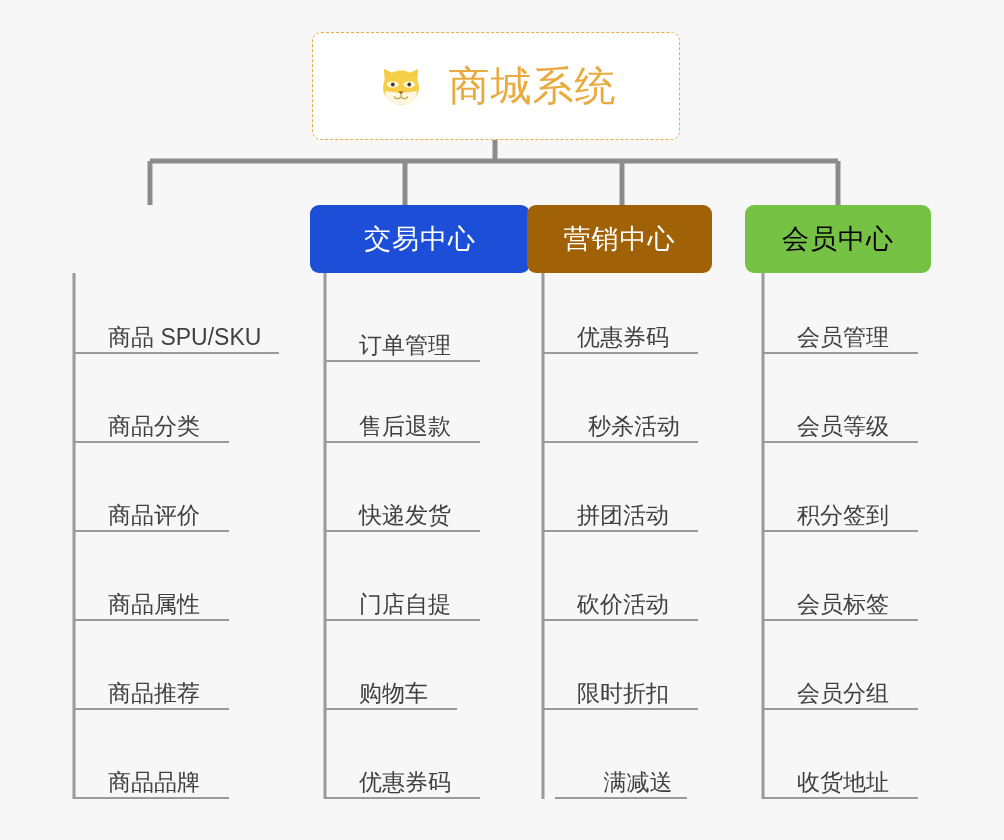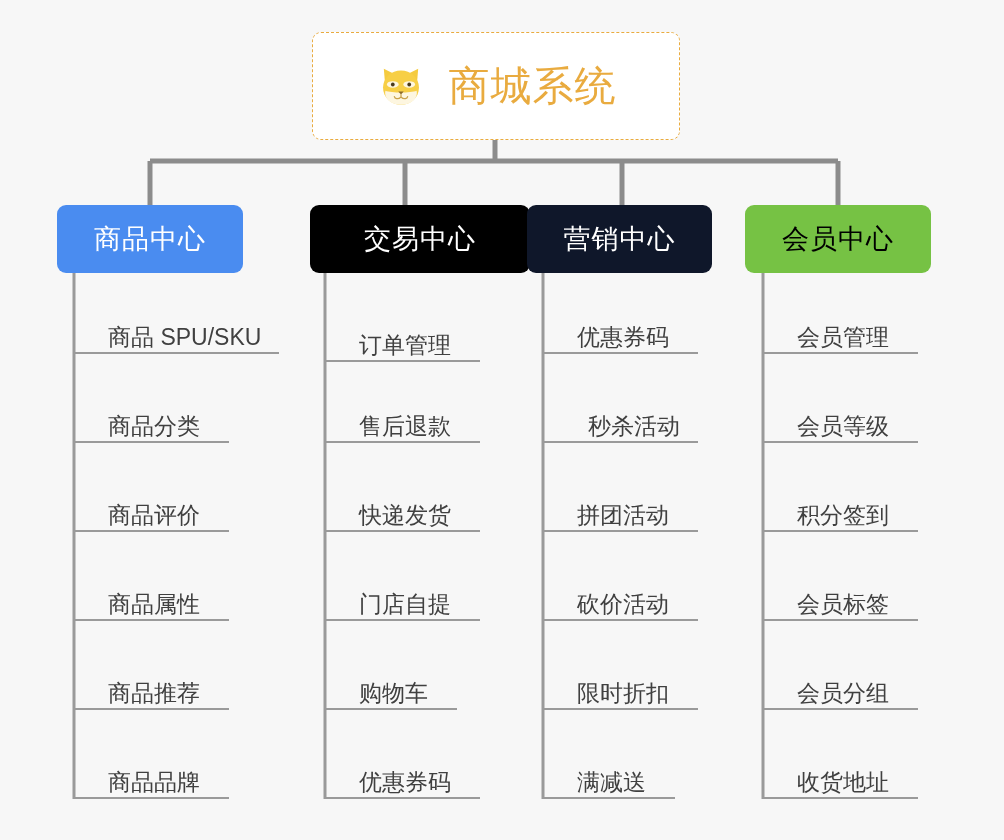--- a/index.html
+++ b/index.html
@@ -138,45 +138,40 @@
         <ellipse cx="42.5" cy="30" rx="2.4" ry="2.6" fill="#4a3a1c"></ellipse>
 
         <path d="M28.5 39 L35.5 39 L32 43 Z" fill="#8a6a2a"></path>
 
         <path d="M32 43 L32 46 M32 46 C28 50 24 48 23.5 45.5 M32 46 C36 50 40 48 40.5 45.5" stroke="#c9a24a" stroke-width="1.6" fill="none" stroke-linecap="round"></path>
       </svg>
     </span>
     <span class="root-title">商城系统</span>
   </div>
 
-<div class="column" style="left: 57px; width: 186px;">
-      <div class="cat-header" style="width: 186px; background: rgb(74, 140, 240); color: rgb(255, 255, 255);">
-        <span>商品中心</span>
-      </div>
-    </div>
     <div class="leaf-item" style="left: 74px; top: 308px; width: 205px; position: absolute;">
       <span class="leaf-label">商品 SPU/SKU</span>
     </div>
     <div class="leaf-item" style="left: 74px; top: 397px; width: 155px; position: absolute;">
       <span class="leaf-label">商品分类</span>
     </div>
     <div class="leaf-item" style="left: 74px; top: 486px; width: 155px; position: absolute;">
       <span class="leaf-label">商品评价</span>
     </div>
     <div class="leaf-item" style="left: 74px; top: 575px; width: 155px; position: absolute;">
       <span class="leaf-label">商品属性</span>
     </div>
     <div class="leaf-item" style="left: 74px; top: 664px; width: 155px; position: absolute;">
       <span class="leaf-label">商品推荐</span>
     </div>
     <div class="leaf-item" style="left: 74px; top: 753px; width: 155px; position: absolute;">
       <span class="leaf-label">商品品牌</span>
     </div>
     <div class="column" style="left: 310px; width: 182px;">
-      <div class="cat-header" style="width: 220px; background: #000000; color: rgb(255, 255, 255);">
+      <div class="cat-header" style="width: 220px; background: #1d4ed8; color: rgb(255, 255, 255);">
         <span>交易中心</span>
       </div>
     </div>
     <div class="leaf-item" style="left: 325px; top: 316px; width: 155px; position: absolute;">
       <span class="leaf-label">订单管理</span>
     </div>
     <div class="leaf-item" style="left: 325px; top: 397px; width: 155px; position: absolute;">
       <span class="leaf-label">售后退款</span>
     </div>
     <div class="leaf-item" style="left: 325px; top: 486px; width: 155px; position: absolute;">
@@ -185,40 +180,40 @@
     <div class="leaf-item" style="left: 325px; top: 575px; width: 155px; position: absolute;">
       <span class="leaf-label">门店自提</span>
     </div>
     <div class="leaf-item" style="left: 325px; top: 664px; width: 132px; position: absolute;">
       <span class="leaf-label">购物车</span>
     </div>
     <div class="leaf-item" style="left: 325px; top: 753px; width: 155px; position: absolute;">
       <span class="leaf-label">优惠券码</span>
     </div>
     <div class="column" style="left: 527px; width: 185px;">
-      <div class="cat-header" style="width: 185px; background: #0f172a; color: rgb(255, 255, 255);">
+      <div class="cat-header" style="width: 185px; background: #a16207; color: rgb(255, 255, 255);">
         <span>营销中心</span>
       </div>
     </div>
     <div class="leaf-item" style="left: 543px; top: 308px; width: 155px; position: absolute;">
       <span class="leaf-label">优惠券码</span>
     </div>
     <div class="leaf-item" style="left: 543px; top: 397px; width: 155px; position: absolute; padding-left: 45px;">
       <span class="leaf-label">秒杀活动</span>
     </div>
     <div class="leaf-item" style="left: 543px; top: 486px; width: 155px; position: absolute;">
       <span class="leaf-label">拼团活动</span>
     </div>
     <div class="leaf-item" style="left: 543px; top: 575px; width: 155px; position: absolute;">
       <span class="leaf-label">砍价活动</span>
     </div>
     <div class="leaf-item" style="left: 543px; top: 664px; width: 155px; position: absolute;">
       <span class="leaf-label">限时折扣</span>
     </div>
-    <div class="leaf-item" style="left: 543px; top: 753px; width: 132px; position: absolute;">
+    <div class="leaf-item" style="left: 555px; top: 753px; width: 132px; position: absolute; justify-content: center;">
       <span class="leaf-label">满减送</span>
     </div>
     <div class="column" style="left: 745px; width: 186px;">
       <div class="cat-header" style="width: 186px; background: rgb(118, 194, 68); color: #000000;">
         <span>会员中心</span>
       </div>
     </div>
     <div class="leaf-item" style="left: 763px; top: 308px; width: 155px; position: absolute;">
       <span class="leaf-label">会员管理</span>
     </div>

